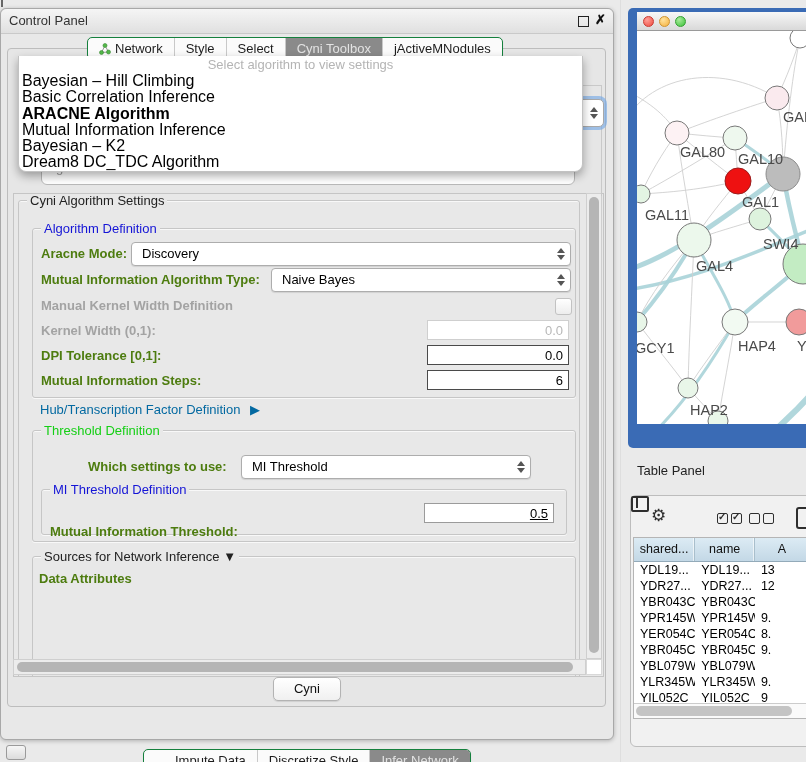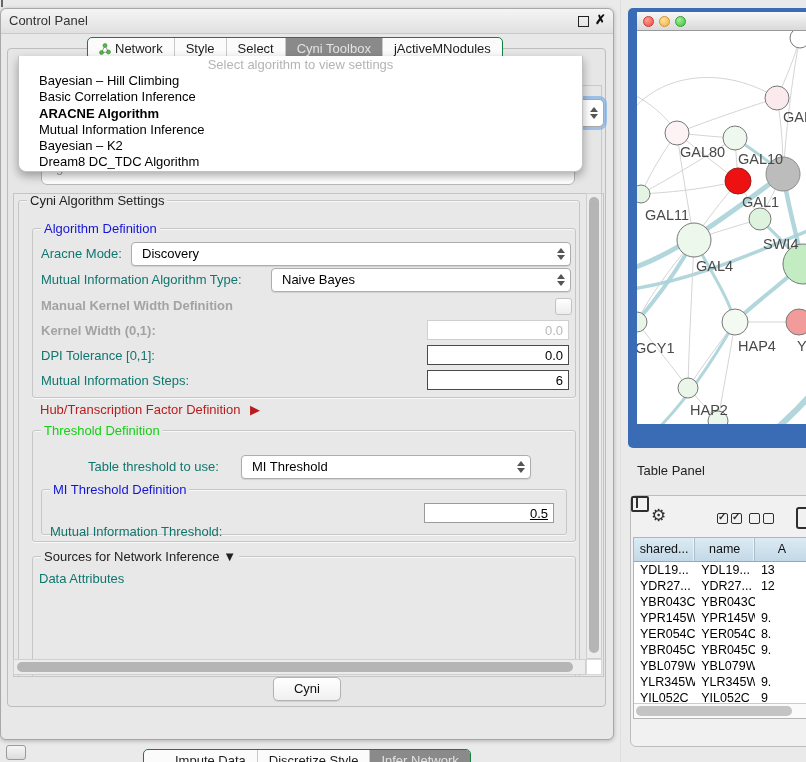--- a/index.html
+++ b/index.html
@@ -32,48 +32,48 @@
   #groupfrag{position:absolute;left:582px;top:76px;width:18px;height:110px;
     border-top:1px solid #c9c9c9;border-right:1px solid #c9c9c9;z-index:4;}
   #combo2{position:absolute;left:40px;top:144px;width:532px;height:30px;background:#fff;
     border:1px solid #b9b9b9;border-radius:6px;z-index:6;}
   #combo2-text{position:absolute;left:14px;top:6px;color:#9e9e9e;font-size:13px;}
   
   #dropdown{position:absolute;left:17px;top:47px;width:563px;height:115px;background:#fff;
     border:1px solid #c2c2c2;border-top:none;border-radius:0 0 8px 8px;
     box-shadow:0 4px 10px rgba(0,0,0,.33);z-index:30;}
   #dd-placeholder{height:16px;text-align:center;color:#b4b4b4;font-size:13px;padding-top:1px;}
-  .dd-item{height:16.3px;line-height:16.3px;padding-left:20px;font-size:13px;color:#000;white-space:nowrap;}
+  .dd-item{height:16.3px;line-height:16.3px;padding-left:3px;font-size:16px;color:#000;white-space:nowrap;}
   .dd-item.bold{font-weight:bold;}
   
   #scrollpane{position:absolute;left:12px;top:184px;width:589px;height:482px;background:#e8e8e8;
     border:1px solid #c5c5c5;overflow:hidden;}
   .groupbox{position:absolute;border:1px solid #c6c6c6;border-radius:3px;
     box-shadow:inset 0 1px 0 rgba(255,255,255,.7),0 1px 0 rgba(255,255,255,.7);}
   .gtitle{position:absolute;top:-8px;left:8px;background:#e8e8e8;padding:0 3px;font-size:13px;}
   .gtitle.blue{color:#1414d6;}
   .gtitle.green{color:#15cf15;}
-  .lbl{position:absolute;font-size:13px;font-weight:normal;color:#0f766e;white-space:nowrap;}
+  .lbl{position:absolute;font-size:13px;font-weight:bold;color:#4d7c0f;white-space:nowrap;}
   .lbl.dis{color:#a3a3a3;font-weight:bold;}
   .combo{position:absolute;height:22px;background:#fff;border:1px solid #adadad;border-radius:4px;
     box-shadow:0 1px 1px rgba(0,0,0,.1);}
   .combo .val{position:absolute;left:10px;top:3px;font-size:13px;color:#000;white-space:nowrap;}
   .stepper{position:absolute;right:5px;top:50%;margin-top:-7px;width:9px;height:14px;}
   .stepper:before{content:"";position:absolute;left:1px;top:1px;border-left:4px solid transparent;
     border-right:4px solid transparent;border-bottom:5px solid #555;}
   .stepper:after{content:"";position:absolute;left:1px;bottom:1px;border-left:4px solid transparent;
     border-right:4px solid transparent;border-top:5px solid #555;}
   .tinput{position:absolute;height:20px;background:#fff;font-size:13px;text-align:right;
     padding-right:5px;box-sizing:border-box;line-height:19px;}
   .tinput.dark{border:1px solid #4a4a4a;color:#000;}
   .tinput.mid{border:1px solid #9b9b9b;color:#000;}
   .tinput.dis{border:1px solid #cfcfcf;color:#b8b8b8;}
   #kw-checkbox{position:absolute;width:15px;height:15px;border:1px solid #c2c2c2;border-radius:3px;
     background:linear-gradient(#fff,#ededed);}
-  .disclosure{font-size:13px;color:#b91c1c;}
+  .disclosure{font-size:13px;color:#0369a1;}
   
   #vscroll{position:absolute;left:585px;top:184px;width:16px;height:466px;background:#ececec;
     border:1px solid #cfcfcf;box-sizing:border-box;}
   #vthumb{position:absolute;left:2px;top:3px;width:10px;height:456px;background:#b5b5b5;border-radius:6px;}
   #hscroll{position:absolute;left:12px;top:650px;width:573px;height:16px;background:#ececec;
     border:1px solid #cfcfcf;box-sizing:border-box;}
   #hthumb{position:absolute;left:3px;top:2px;width:556px;height:10px;background:#b5b5b5;border-radius:5px;}
   #scorner{position:absolute;left:585px;top:650px;width:16px;height:16px;background:#fff;border:1px solid #d8d8d8;box-sizing:border-box;}
   
   #apply-btn{position:absolute;left:272px;top:668px;width:66px;height:22px;background:linear-gradient(#ffffff,#f0f0f0);
@@ -209,21 +209,21 @@
       <div class="tinput dark" style="left:394px;top:141px;width:142px;">6</div>
     </div>
 
     <div class="abs" style="left:26px;top:208px;">
       <span class="disclosure">Hub/Transcription Factor Definition</span>
       <span class="disclosure" style="margin-left:6px;">▶</span>
     </div>
 
     <div class="groupbox" style="left:18px;top:236px;width:542px;height:110px;">
       <span class="gtitle green">Threshold Definition</span>
-      <div class="lbl" style="left:55px;top:28px;">Table threshold to use:</div>
+      <div class="lbl" style="left:55px;top:28px;">Which settings to use:</div>
       <div class="combo" style="left:208px;top:24px;width:288px;">
         <span class="val">MI Threshold</span>
         <span class="stepper"></span>
       </div>
       <div class="groupbox" style="left:8px;top:58px;width:524px;height:44px;">
         <span class="gtitle blue" style="background:#e8e8e8;">MI Threshold Definition</span>
         <div class="lbl" style="left:8px;top:17px;margin-top:17px;">Mutual Information Threshold:</div>
         <div class="tinput mid" style="left:382px;top:13px;width:130px;text-decoration:underline;">0.5</div>
       </div>
     </div>

